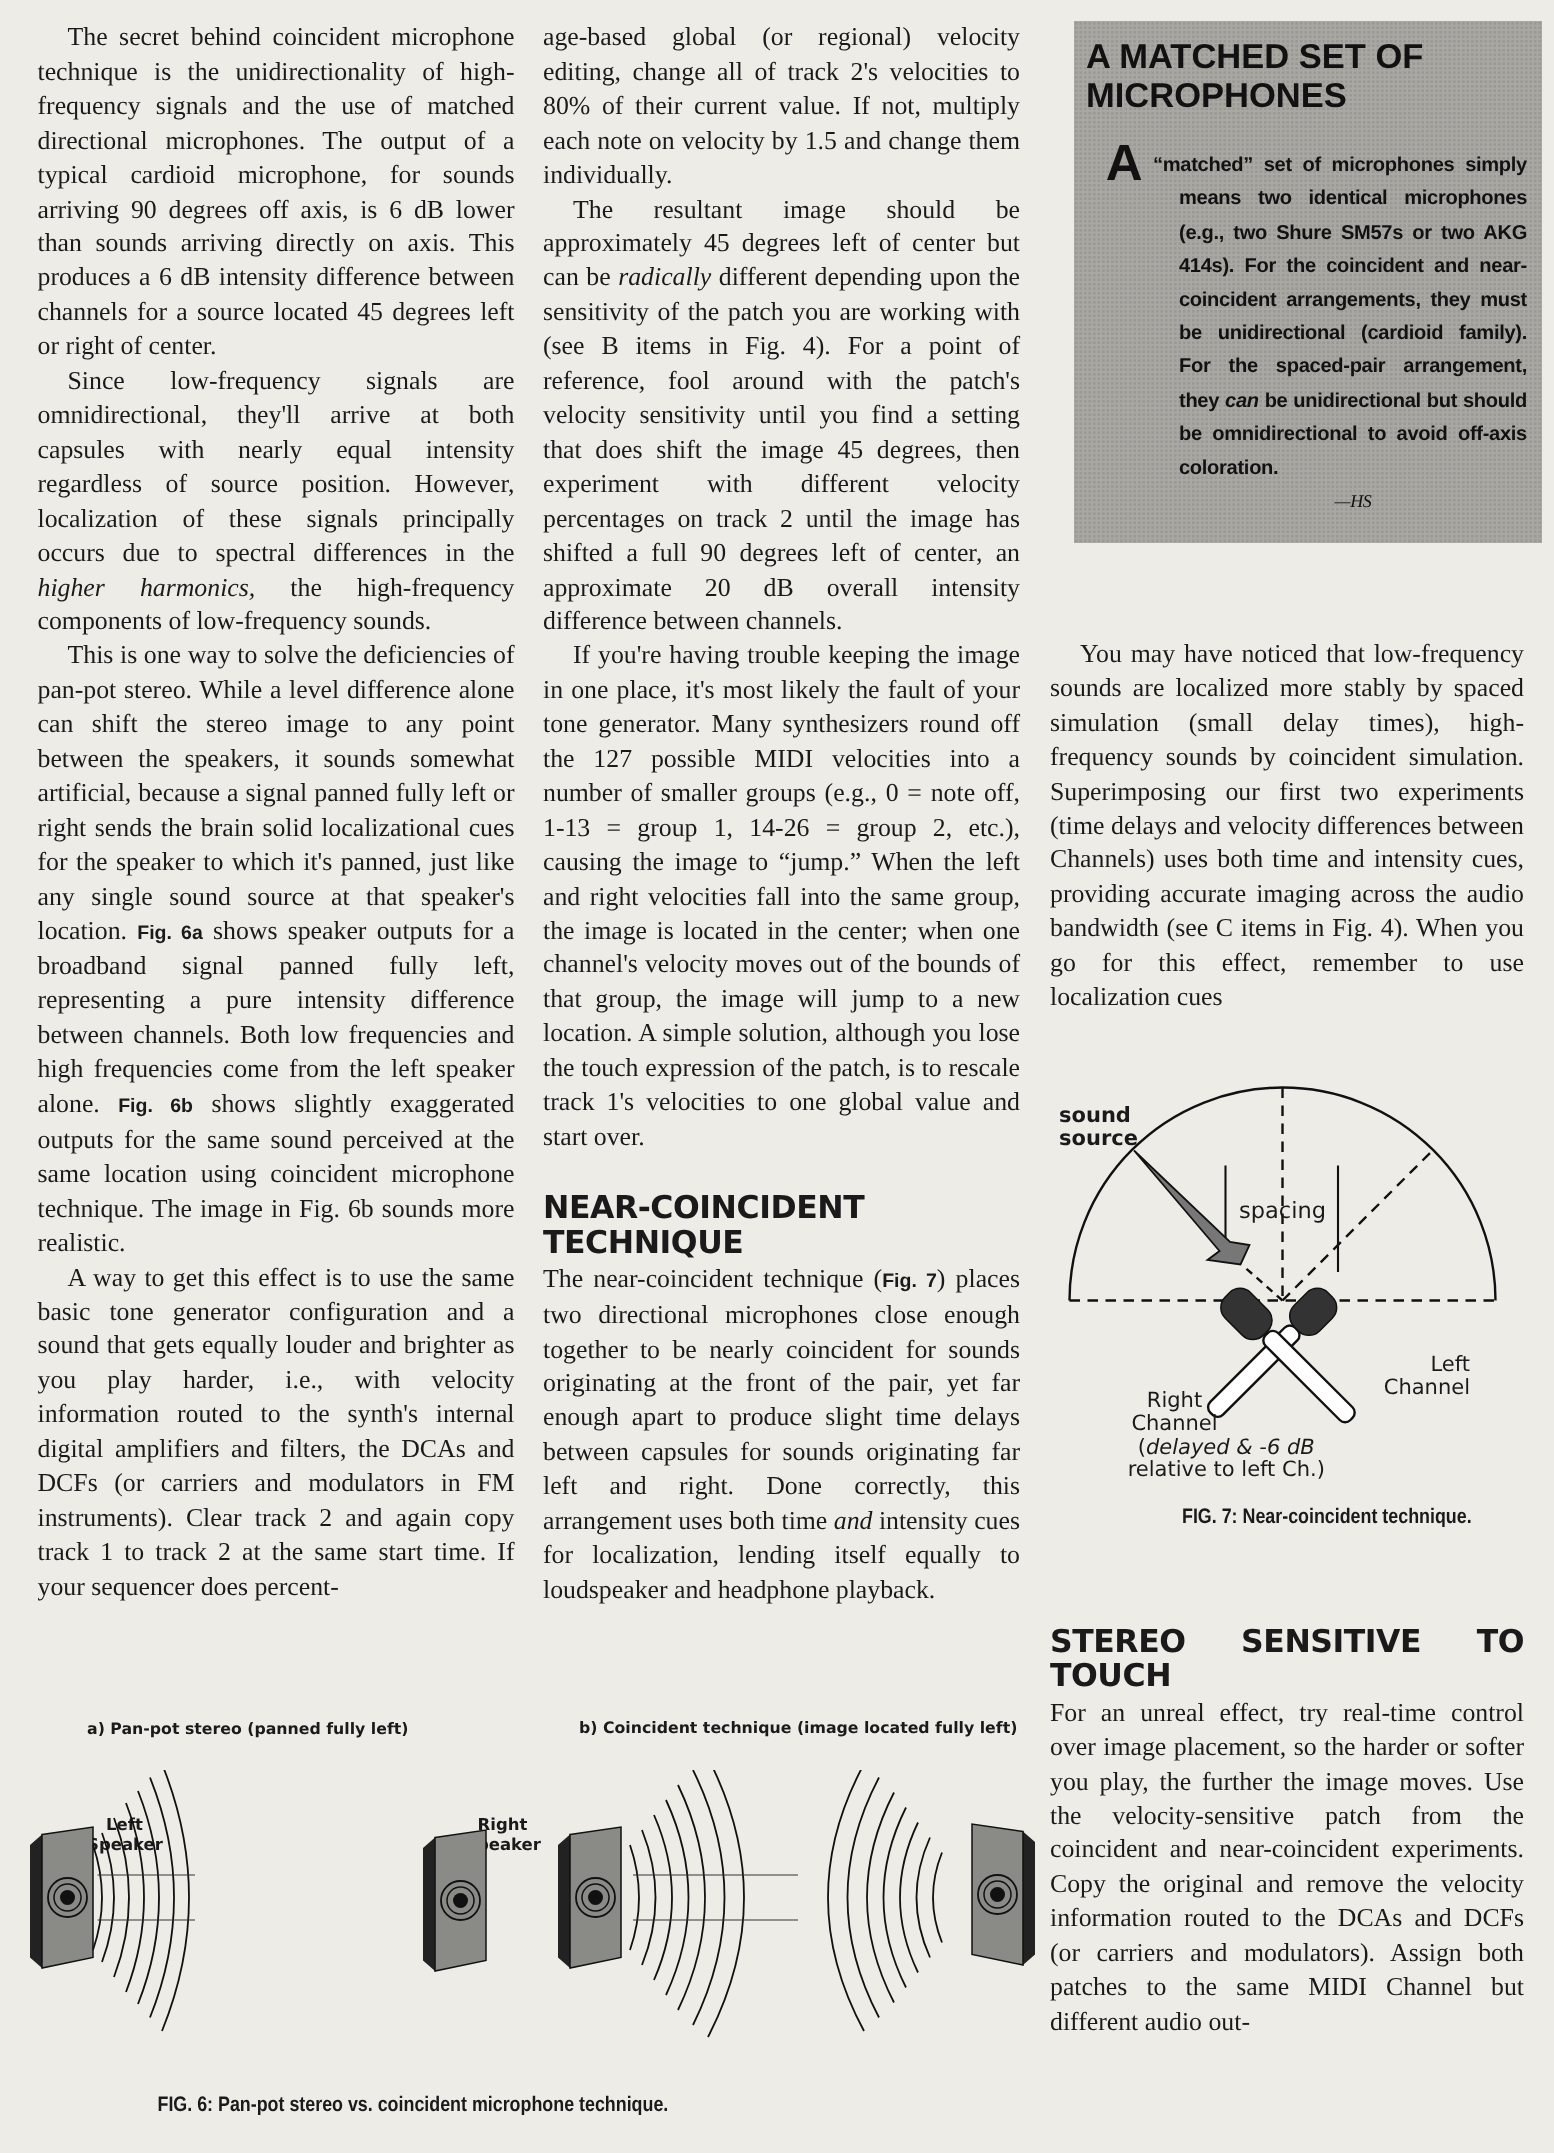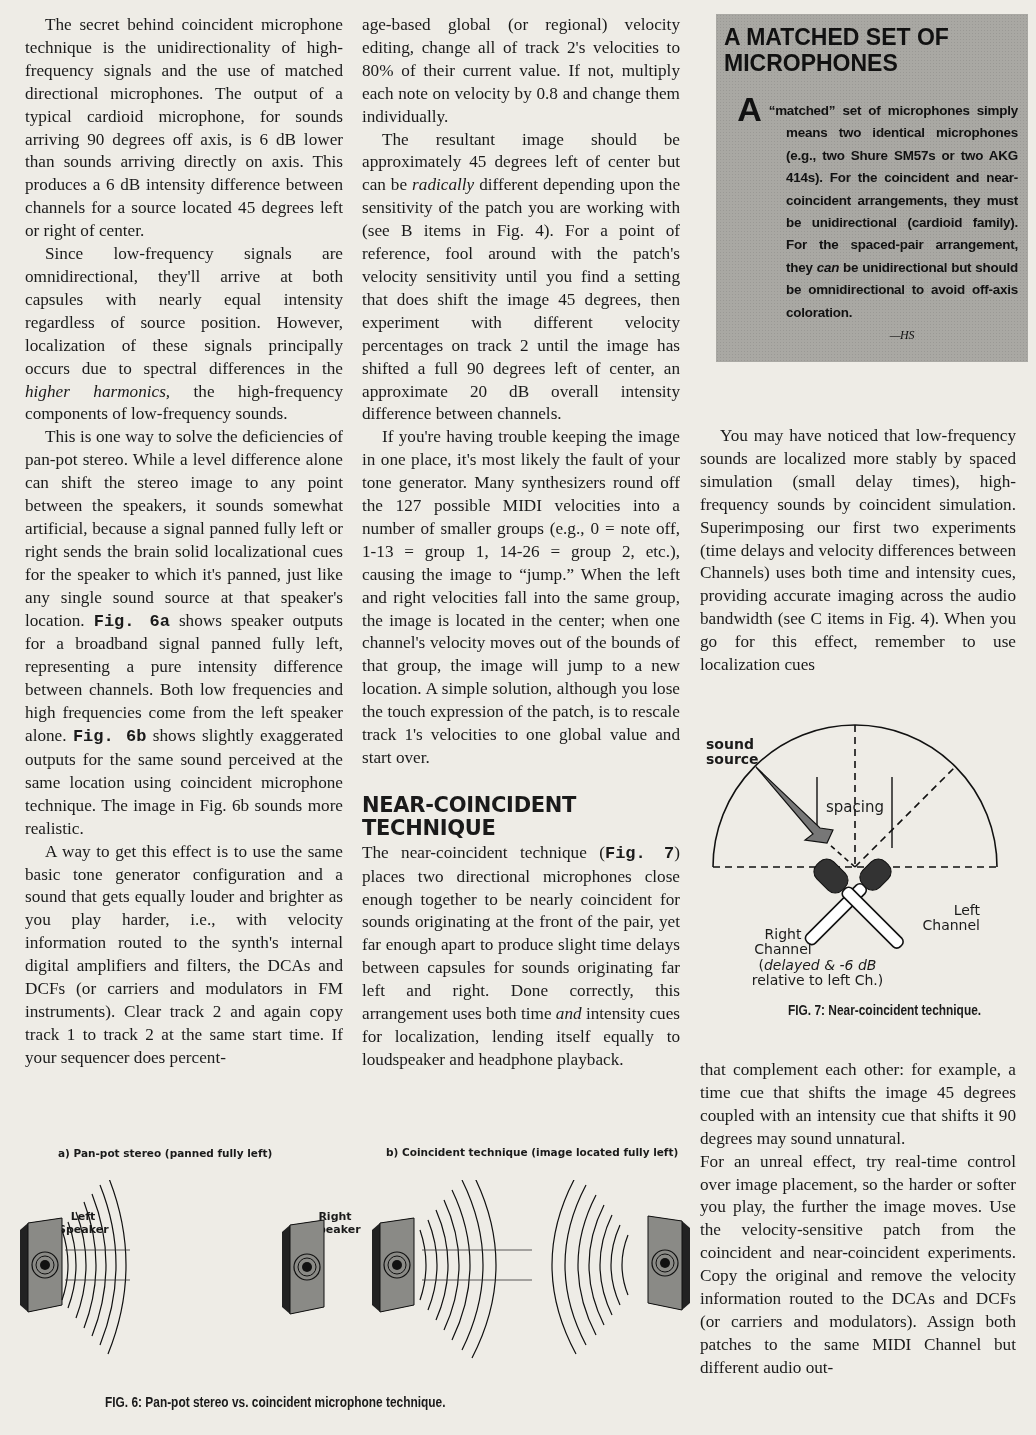--- a/index.html
+++ b/index.html
@@ -8,21 +8,21 @@
     background:#eeece6; color:#1a1a1a;
     font-family:"Liberation Serif","DejaVu Serif",serif;
   }
   .col { position:absolute; font-size:17.2px; line-height:22.9px; text-align:justify; }
   .col p { margin:0; text-indent:0; }
   .col p.ind { text-indent:20px; }
   .col1 { left:25px; top:14px; width:318px; }
   .col2 { left:362px; top:14px; width:318px; }
   .col3a { left:700px; top:425px; width:316px; }
   .col3b { left:700px; top:1059px; width:316px; }
-  .figb { font-family:Liberation Mono, monospace; font-weight:bold; font-size:17px; }
+  .figb { font-family:Liberation Sans, sans-serif; font-weight:bold; font-size:13px; }
   .hd { font-family:"DejaVu Sans","Liberation Sans",sans-serif; font-weight:bold; font-size:21px; letter-spacing:-0.3px; margin:24px 0 2px 0 !important; }
   .sidebar {
     position:absolute; left:704px; top:14px; width:312px; height:348px;
     background:#a9a8a3; box-sizing:border-box; padding:10px 10px 6px 8px;
     background-image:radial-gradient(#9a9995 1px, transparent 1px);
     background-size:3px 3px;
     margin-left:12px;
   }
   .sb-title { font-family:"Liberation Sans",sans-serif; font-weight:bold; font-size:23px; line-height:26px; color:#111; margin:0; }
   .sb-body { margin:22px 0 0 62px; font-family:"Liberation Sans",sans-serif; font-weight:bold; font-size:13.4px; line-height:22.4px; text-align:justify; color:#111; letter-spacing:-0.2px; }
@@ -37,21 +37,21 @@
 <body>
 
 <div class="col col1">
   <p class="ind">The secret behind coincident microphone technique is the unidirectionality of high-frequency signals and the use of matched directional microphones. The output of a typical cardioid microphone, for sounds arriving 90 degrees off axis, is 6 dB lower than sounds arriving directly on axis. This produces a 6 dB intensity difference between channels for a source located 45 degrees left or right of center.</p>
   <p class="ind"><span>Since low-frequency signals are omnidirectional, they'll arrive at both capsules with nearly equal intensity regardless of source position. However, localization of these signals principally occurs due to spectral differences in the</span> <i>higher harmonics,</i> <span>the high-frequency components of low-frequency sounds.</span></p>
   <p class="ind"><span>This is one way to solve the deficiencies of pan-pot stereo. While a level difference alone can shift the stereo image to any point between the speakers, it sounds somewhat artificial, because a signal panned fully left or right sends the brain solid localizational cues for the speaker to which it's panned, just like any single sound source at that speaker's location.</span> <span class="figb">Fig. 6a</span> <span>shows speaker outputs for a broadband signal panned fully left, representing a pure intensity difference between channels. Both low frequencies and high frequencies come from the left speaker alone.</span> <span class="figb">Fig. 6b</span> <span>shows slightly exaggerated outputs for the same sound perceived at the same location using coincident microphone technique. The image in Fig. 6b sounds more realistic.</span></p>
   <p class="ind">A way to get this effect is to use the same basic tone generator configuration and a sound that gets equally louder and brighter as you play harder, i.e., with velocity information routed to the synth's internal digital amplifiers and filters, the DCAs and DCFs (or carriers and modulators in FM instruments). Clear track 2 and again copy track 1 to track 2 at the same start time. If your sequencer does percent-</p>
 </div>
 
 <div class="col col2">
-  <p>age-based global (or regional) velocity editing, change all of track 2's velocities to 80% of their current value. If not, multiply each note on velocity by 0.8 and change them individually.</p>
+  <p>age-based global (or regional) velocity editing, change all of track 2's velocities to 80% of their current value. If not, multiply each note on velocity by 1.5 and change them individually.</p>
   <p class="ind"><span>The resultant image should be approximately 45 degrees left of center but can be</span> <i>radically</i> <span>different depending upon the sensitivity of the patch you are working with (see B items in Fig. 4). For a point of reference, fool around with the patch's velocity sensitivity until you find a setting that does shift the image 45 degrees, then experiment with different velocity percentages on track 2 until the image has shifted a full 90 degrees left of center, an approximate 20 dB overall intensity difference between channels.</span></p>
   <p class="ind">If you're having trouble keeping the image in one place, it's most likely the fault of your tone generator. Many synthesizers round off the 127 possible MIDI velocities into a number of smaller groups (e.g., 0 = note off, 1-13 = group 1, 14-26 = group 2, etc.), causing the image to “jump.” When the left and right velocities fall into the same group, the image is located in the center; when one channel's velocity moves out of the bounds of that group, the image will jump to a new location. A simple solution, although you lose the touch expression of the patch, is to rescale track 1's velocities to one global value and start over.</p>
   <p class="hd">NEAR-COINCIDENT TECHNIQUE</p>
   <p><span>The near-coincident technique (</span><span class="figb">Fig. 7</span><span>) places two directional microphones close enough together to be nearly coincident for sounds originating at the front of the pair, yet far enough apart to produce slight time delays between capsules for sounds originating far left and right. Done correctly, this arrangement uses both time</span> <i>and</i> <span>intensity cues for localization, lending itself equally to loudspeaker and headphone playback.</span></p>
 </div>
 
 <div class="sidebar">
   <p class="sb-title">A MATCHED SET OF MICROPHONES</p>
   <div class="sb-body">
     <span class="sb-drop" style="margin-left:-62px;float:none;display:inline-block;width:0"></span>
@@ -84,21 +84,21 @@
   </g>
 </svg>
 <div class="diag-text" style="left:706px;top:737px;width:80px">sound source</div>
 <div class="diag-text" style="left:826px;top:800px;font-weight:normal;font-size:15px">spacing</div>
 <div class="diag-text" style="left:910px;top:903px;width:70px;text-align:right;font-weight:normal">Left Channel</div>
 <div class="diag-text" style="left:748px;top:927px;width:70px;text-align:center;font-weight:normal">Right Channel</div>
 <div class="diag-text" style="left:730px;top:958px;width:175px;text-align:center;font-weight:normal">(<i>delayed &amp; -6 dB</i> <span>relative to left Ch.)</span></div>
 <div class="fig-cap" style="left:788px;top:1002px">FIG. 7: Near-coincident technique.</div>
 
 <div class="col col3b">
-  <p>that complement each other: for example, a time cue that shifts the image 45 degrees coupled with an intensity cue that shifts it 90 degrees may sound unnatural.</p>
+  <p class="hd">STEREO SENSITIVE TO TOUCH</p>
   <p>For an unreal effect, try real-time control over image placement, so the harder or softer you play, the further the image moves. Use the velocity-sensitive patch from the coincident and near-coincident experiments. Copy the original and remove the velocity information routed to the DCAs and DCFs (or carriers and modulators). Assign both patches to the same MIDI Channel but different audio out-</p>
 </div>
 
 <div class="fig-label" style="left:24px;top:1147px">a) Pan-pot stereo (panned fully left)</div>
 <div class="fig-label" style="left:352px;top:1146px">b) Coincident technique (image located fully left)</div>
 <div class="fig-label" style="left:24px;top:1210px;width:50px;text-align:center;font-size:11px">Left Speaker</div>
 <div class="fig-label" style="left:276px;top:1210px;width:50px;text-align:center;font-size:11px">Right Speaker</div>
 
 <svg style="left:0;top:1180px" width="700" height="210" viewBox="0 0 700 210">
   <defs>

